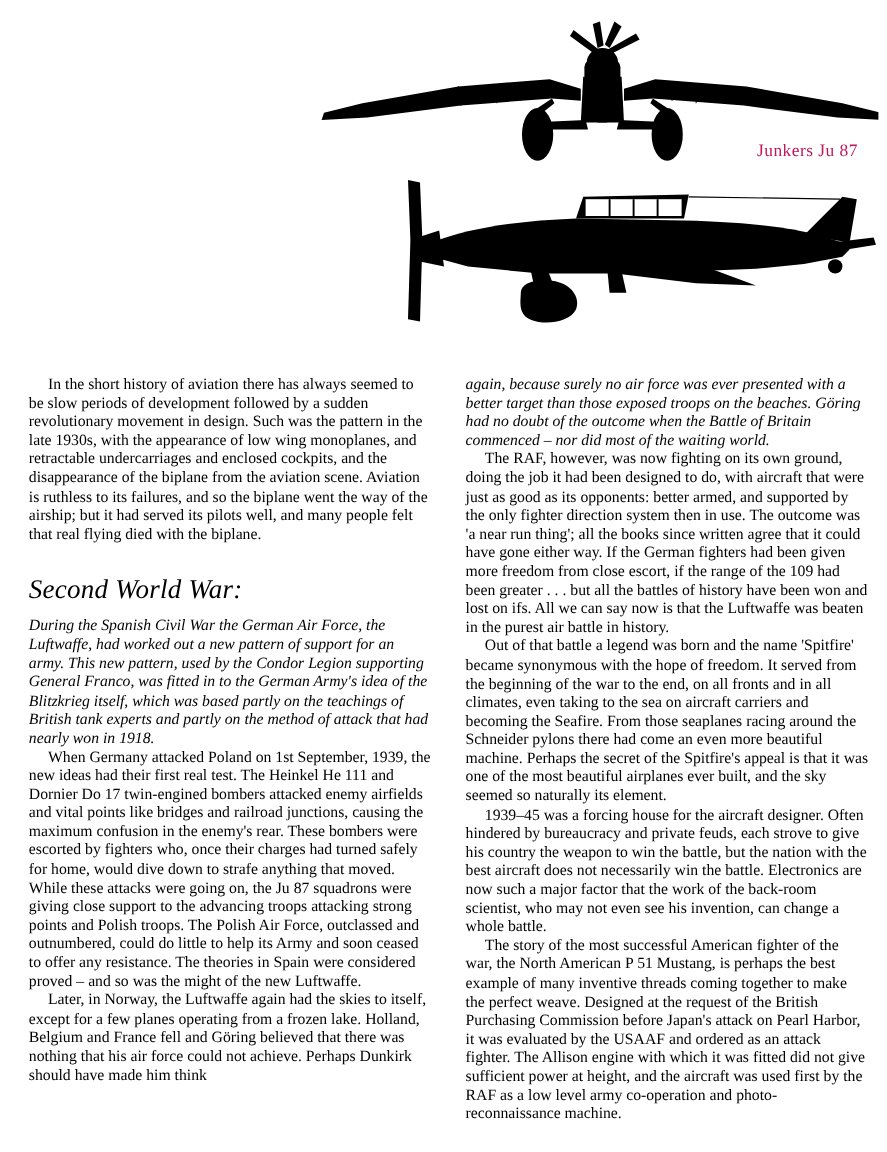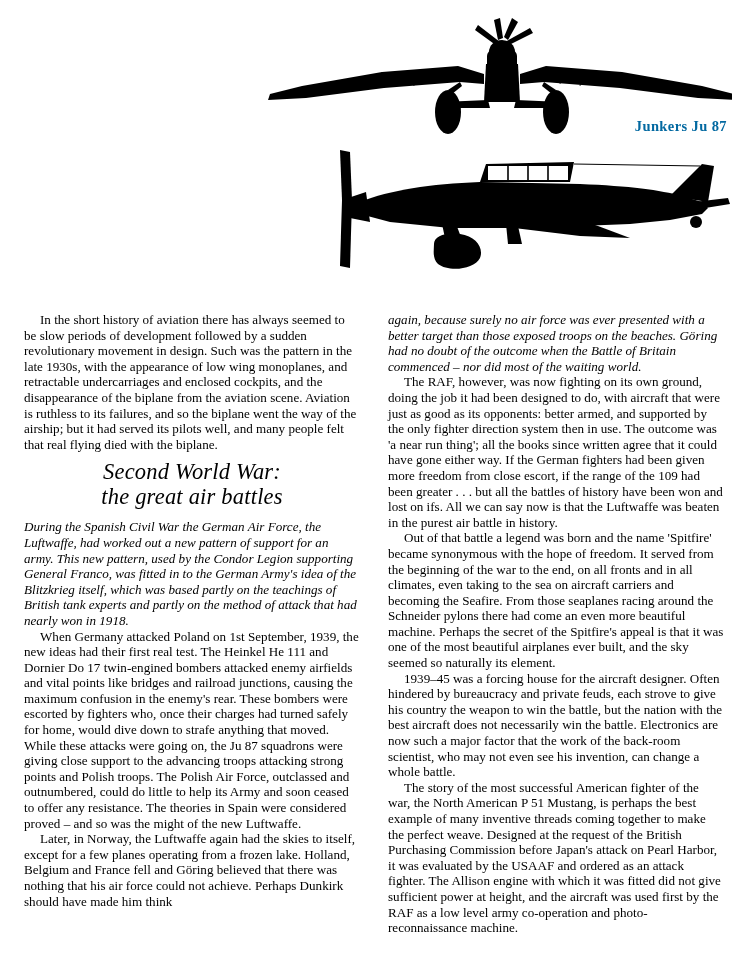--- a/index.html
+++ b/index.html
@@ -38,27 +38,27 @@
   }
   .plane-side {
     position: absolute;
     left: 330px;
     top: 140px;
     width: 400px;
     height: 145px;
   }
   .caption {
     position: absolute;
-    right: 12px;
+    right: 24px;
     top: 118px;
     font-family: "Liberation Serif", serif;
     font-size: 14.5px;
-    font-weight: bold;
+    font-weight: normal;
     letter-spacing: 0.4px;
-    color: #0369a1;
+    color: #be185d;
   }
 
   
   .columns {
     position: absolute;
     top: 312px;
     left: 24px;
     width: 700px;
     height: 650px;
     display: flex;
@@ -77,23 +77,22 @@
   .col p.noindent {
     text-indent: 0;
     font-style: italic;
   }
   h2.section-title {
     font-family: "Liberation Serif", serif;
     font-style: italic;
     font-weight: normal;
     font-size: 22.5px;
     line-height: 25px;
-    margin: 7px 0 10px 0;
+    margin: 26px 0 10px 0;
     letter-spacing: 0.2px;
-    text-align: center;
   }
   h2.section-title .l2 {
     display: block;
   }
 </style>
 </head>
 <body>
 
 <div class="page">
 
@@ -178,21 +177,20 @@
     <div class="caption">Junkers Ju 87</div>
   </div>
 
   <div class="columns">
 
     <div class="col">
       <p>In the short history of aviation there has always seemed to be slow periods of development followed by a sudden revolutionary movement in design. Such was the pattern in the late 1930s, with the appearance of low wing monoplanes, and retractable undercarriages and enclosed cockpits, and the disappearance of the biplane from the aviation scene. Aviation is ruthless to its failures, and so the biplane went the way of the airship; but it had served its pilots well, and many people felt that real flying died with the biplane.</p>
 
       <h2 class="section-title">
         <span class="l1">Second World War:</span>
-        <span class="l2">the great air battles</span>
       </h2>
 
       <p class="noindent">During the Spanish Civil War the German Air Force, the Luftwaffe, had worked out a new pattern of support for an army. This new pattern, used by the Condor Legion supporting General Franco, was fitted in to the German Army's idea of the Blitzkrieg itself, which was based partly on the teachings of British tank experts and partly on the method of attack that had nearly won in 1918.</p>
       <p>When Germany attacked Poland on 1st September, 1939, the new ideas had their first real test. The Heinkel He 111 and Dornier Do 17 twin-engined bombers attacked enemy airfields and vital points like bridges and railroad junctions, causing the maximum confusion in the enemy's rear. These bombers were escorted by fighters who, once their charges had turned safely for home, would dive down to strafe anything that moved. While these attacks were going on, the Ju 87 squadrons were giving close support to the advancing troops attacking strong points and Polish troops. The Polish Air Force, outclassed and outnumbered, could do little to help its Army and soon ceased to offer any resistance. The theories in Spain were considered proved – and so was the might of the new Luftwaffe.</p>
       <p>Later, in Norway, the Luftwaffe again had the skies to itself, except for a few planes operating from a frozen lake. Holland, Belgium and France fell and Göring believed that there was nothing that his air force could not achieve. Perhaps Dunkirk should have made him think</p>
     </div>
 
     <div class="col">
       <p class="noindent">again, because surely no air force was ever presented with a better target than those exposed troops on the beaches. Göring had no doubt of the outcome when the Battle of Britain commenced – nor did most of the waiting world.</p>
       <p>The RAF, however, was now fighting on its own ground, doing the job it had been designed to do, with aircraft that were just as good as its opponents: better armed, and supported by the only fighter direction system then in use. The outcome was 'a near run thing'; all the books since written agree that it could have gone either way. If the German fighters had been given more freedom from close escort, if the range of the 109 had been greater . . . but all the battles of history have been won and lost on ifs. All we can say now is that the Luftwaffe was beaten in the purest air battle in history.</p>

